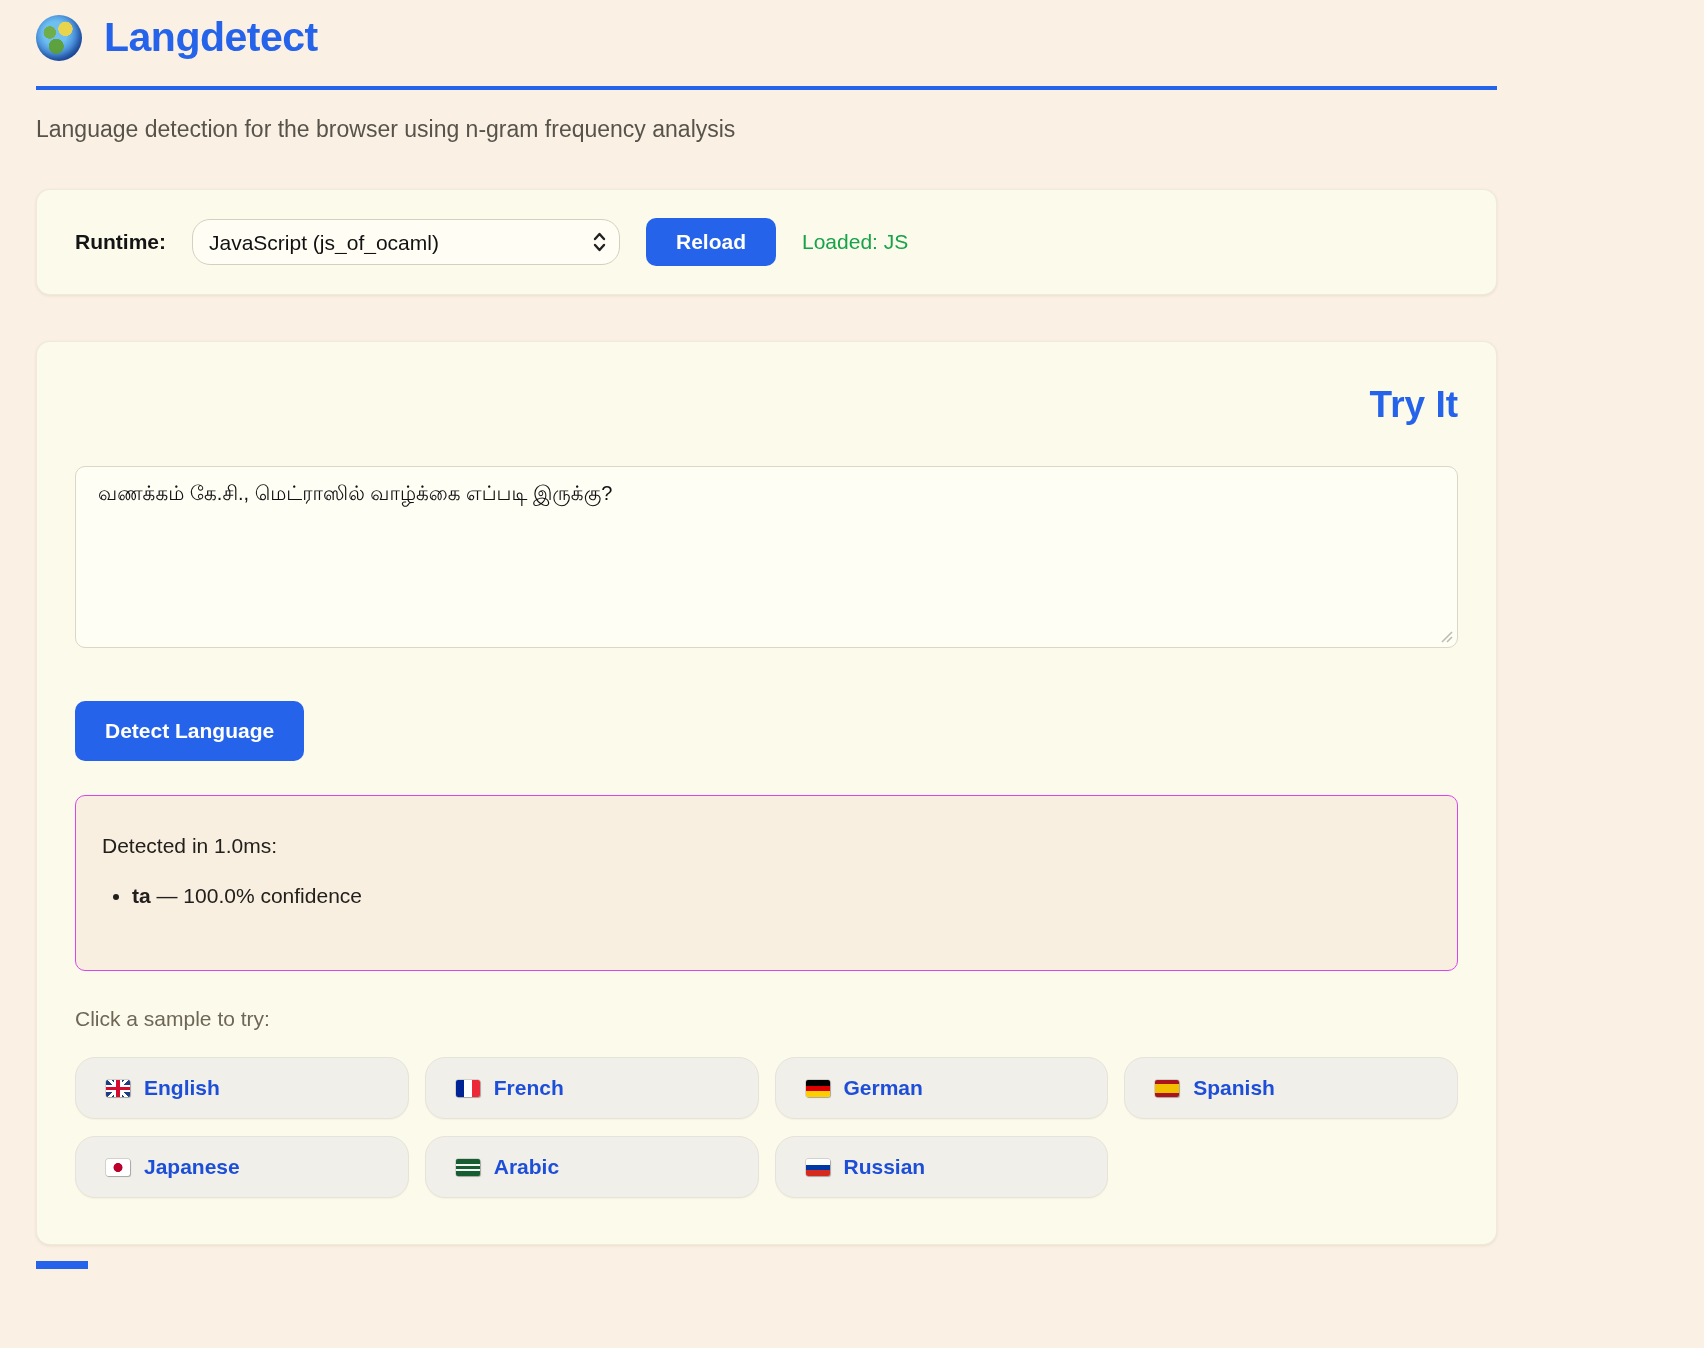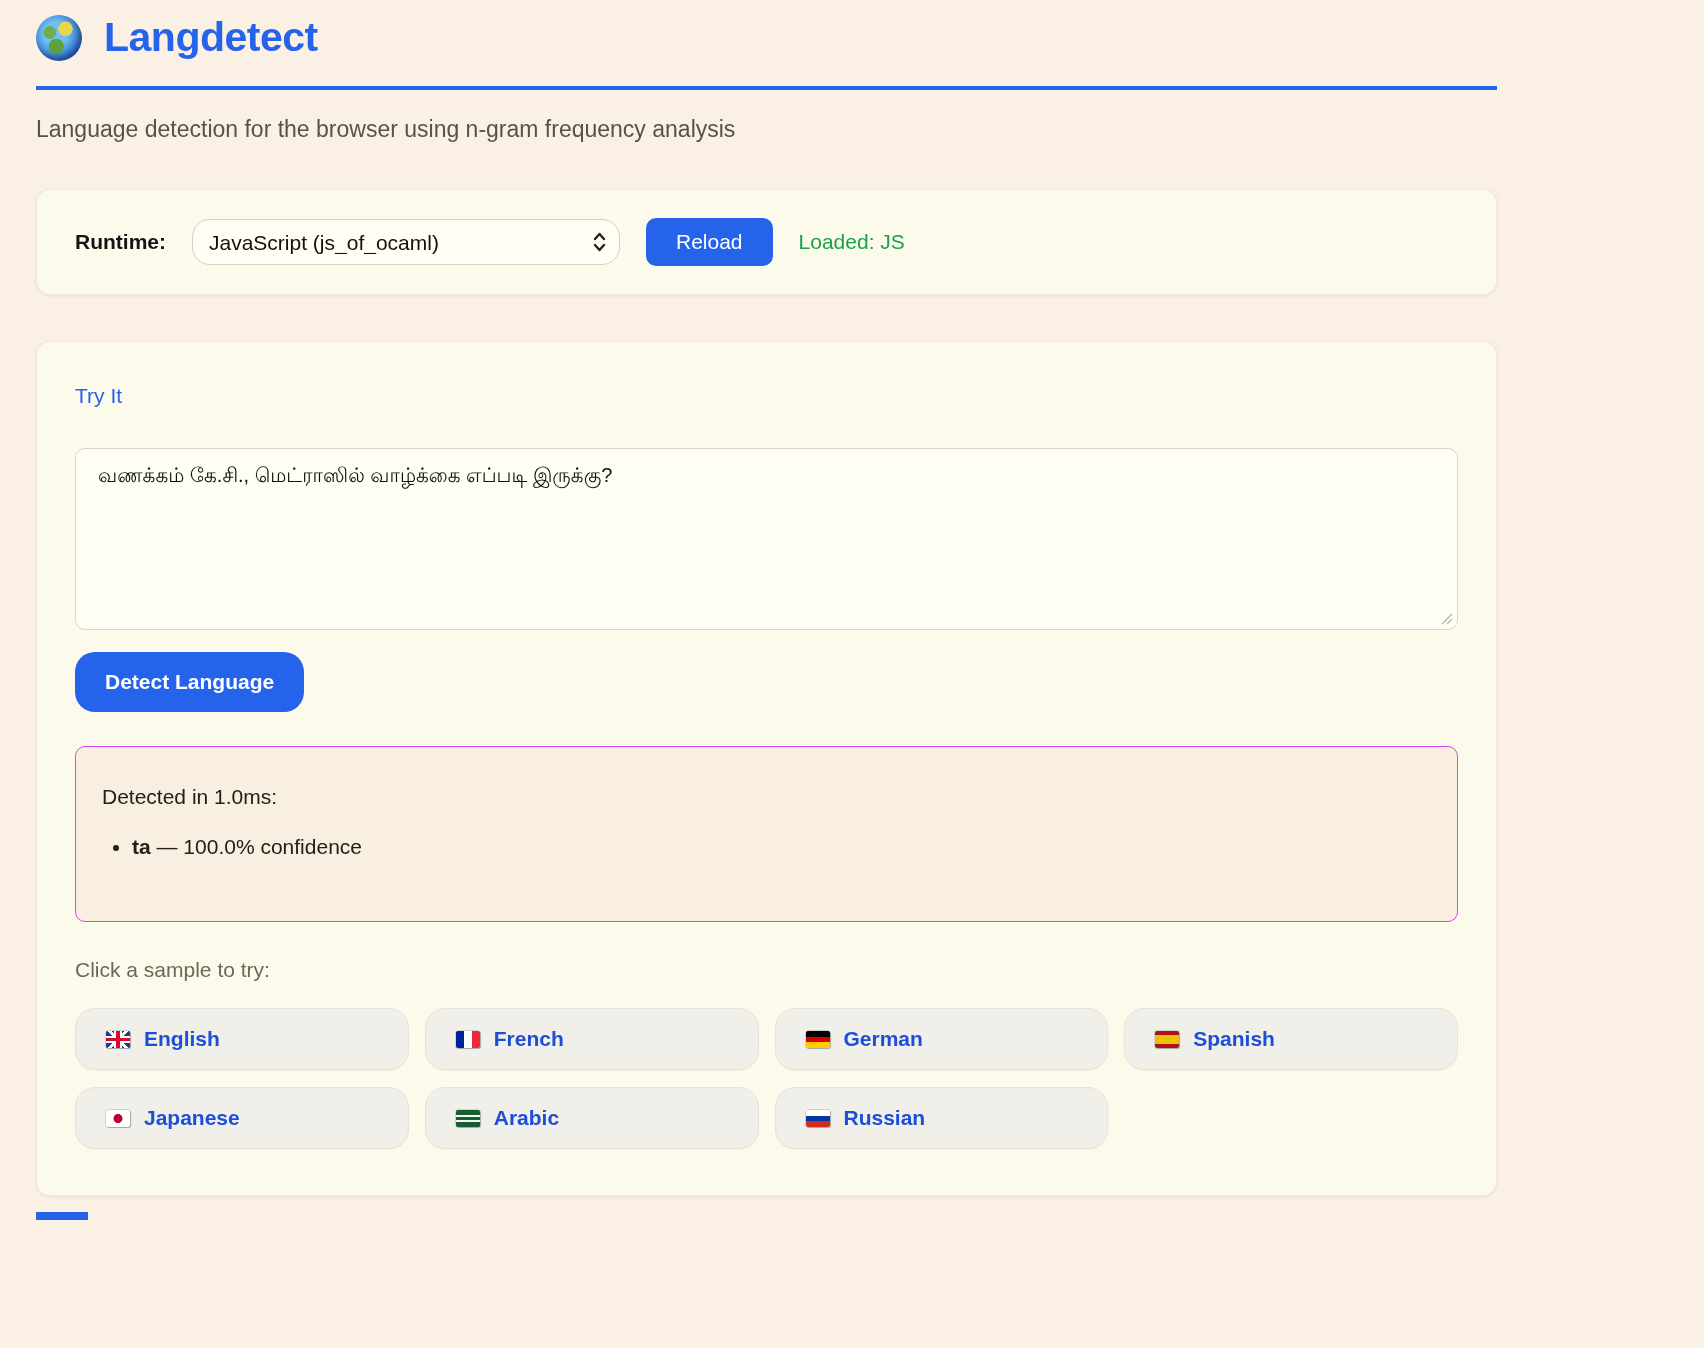--- a/index.html
+++ b/index.html
@@ -40,38 +40,38 @@
   select.runtime-select{
     -webkit-appearance:none;appearance:none;
     width:428px;height:46px;font-size:21px;color:#111;
     padding:0 48px 0 16px;border-radius:18px;
     border:1px solid #d4d0c1;background:#fffdf4;
     font-family:inherit;
   }
   .select-chevron{position:absolute;right:13px;top:50%;transform:translateY(-50%);pointer-events:none;}
   .reload-button{
     background:#2563eb;color:#fff;border:none;border-radius:10px;
-    font-size:21px;font-weight:400;padding:12px 30px;cursor:pointer;font-family:inherit;
+    font-size:21px;font-weight:700;padding:12px 30px;cursor:pointer;font-family:inherit;
   }
   .load-status{font-size:21px;color:#16a34a;}
 
   
   .try-card{margin-top:46px;padding:42px 38px 46px;}
-  .try-heading{font-size:21px;font-weight:400;color:#2563eb;margin:0;}
+  .try-heading{font-size:37px;font-weight:700;color:#2563eb;margin:0;text-align:right;}
   .textarea-wrap{position:relative;margin-top:40px;}
   textarea.input-area{
     display:block;width:100%;height:182px;box-sizing:border-box;
     background:#fffef5;border:1.5px solid #dbd6c5;border-radius:10px;
     padding:12px 22px;font-size:20px;color:#111;line-height:1.4;
     font-family:inherit;resize:none;
   }
   .resize-grip{position:absolute;right:5px;bottom:5px;opacity:.55;}
 
   .detect-button{
-    margin-top:22px;background:#2563eb;color:#fff;border:none;border-radius:20px;
+    margin-top:53px;background:#2563eb;color:#fff;border:none;border-radius:10px;
     font-size:21px;font-weight:700;padding:18px 30px;cursor:pointer;font-family:inherit;
   }
 
   .result-box{
     margin-top:34px;background:#f9efe1;border:1px solid #d946ef;border-radius:10px;
     padding:38px 26px 62px;
   }
   .result-summary{font-size:21px;color:#22201c;}
   .result-list{margin:26px 0 0 0;padding-left:30px;}
   .result-list li{font-size:21px;color:#22201c;}

